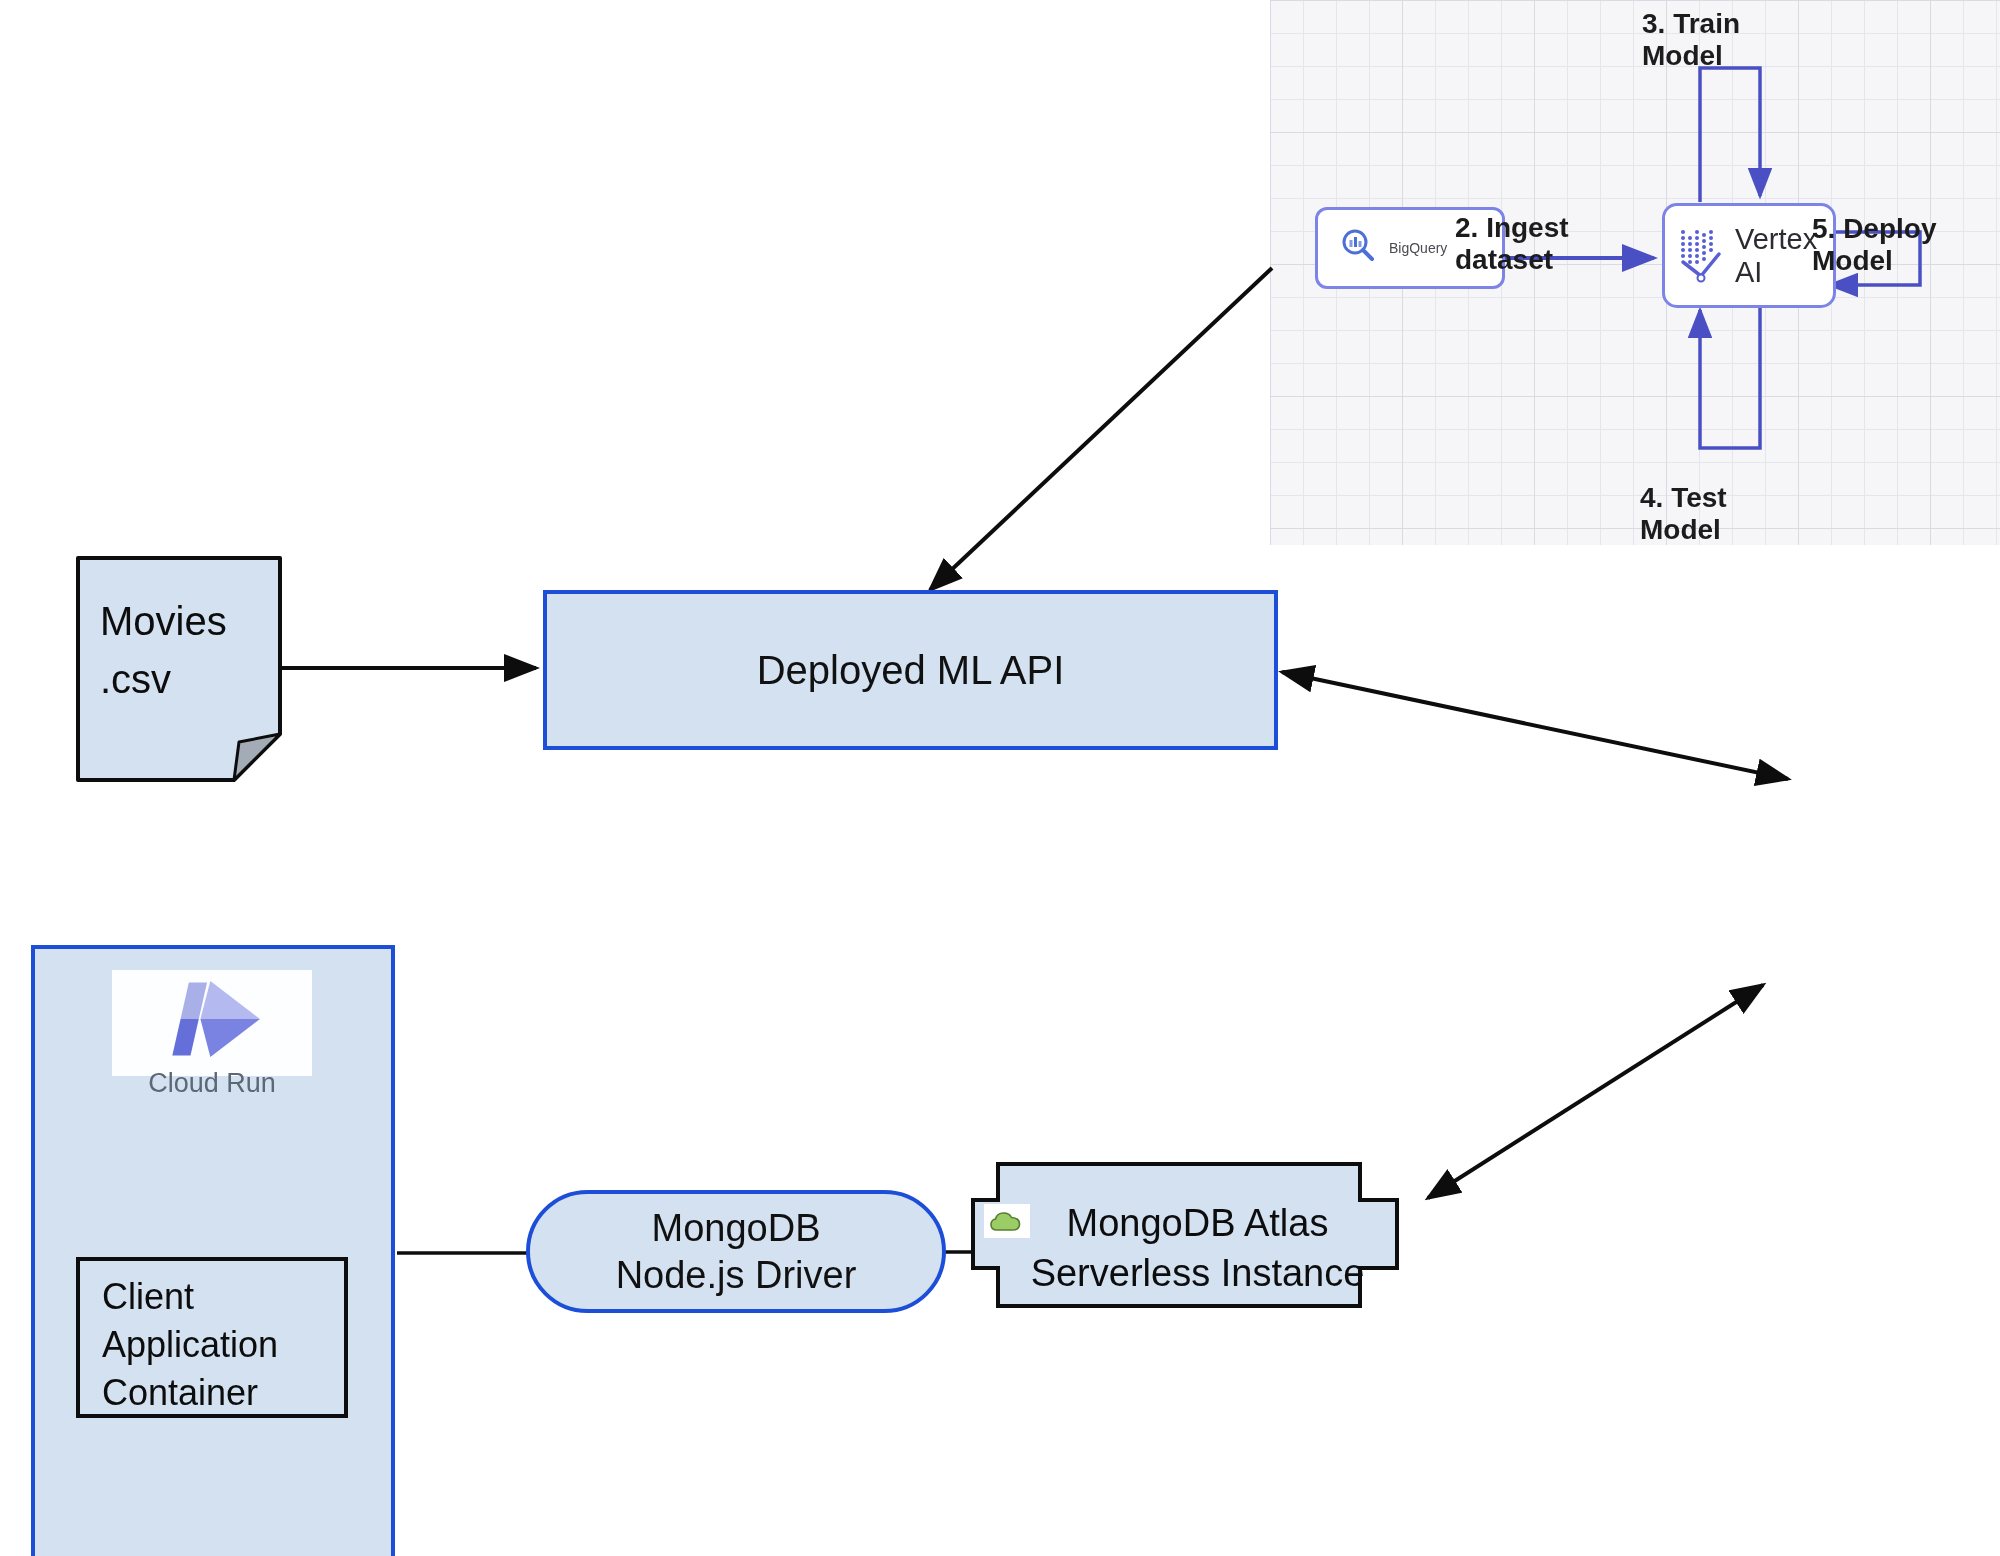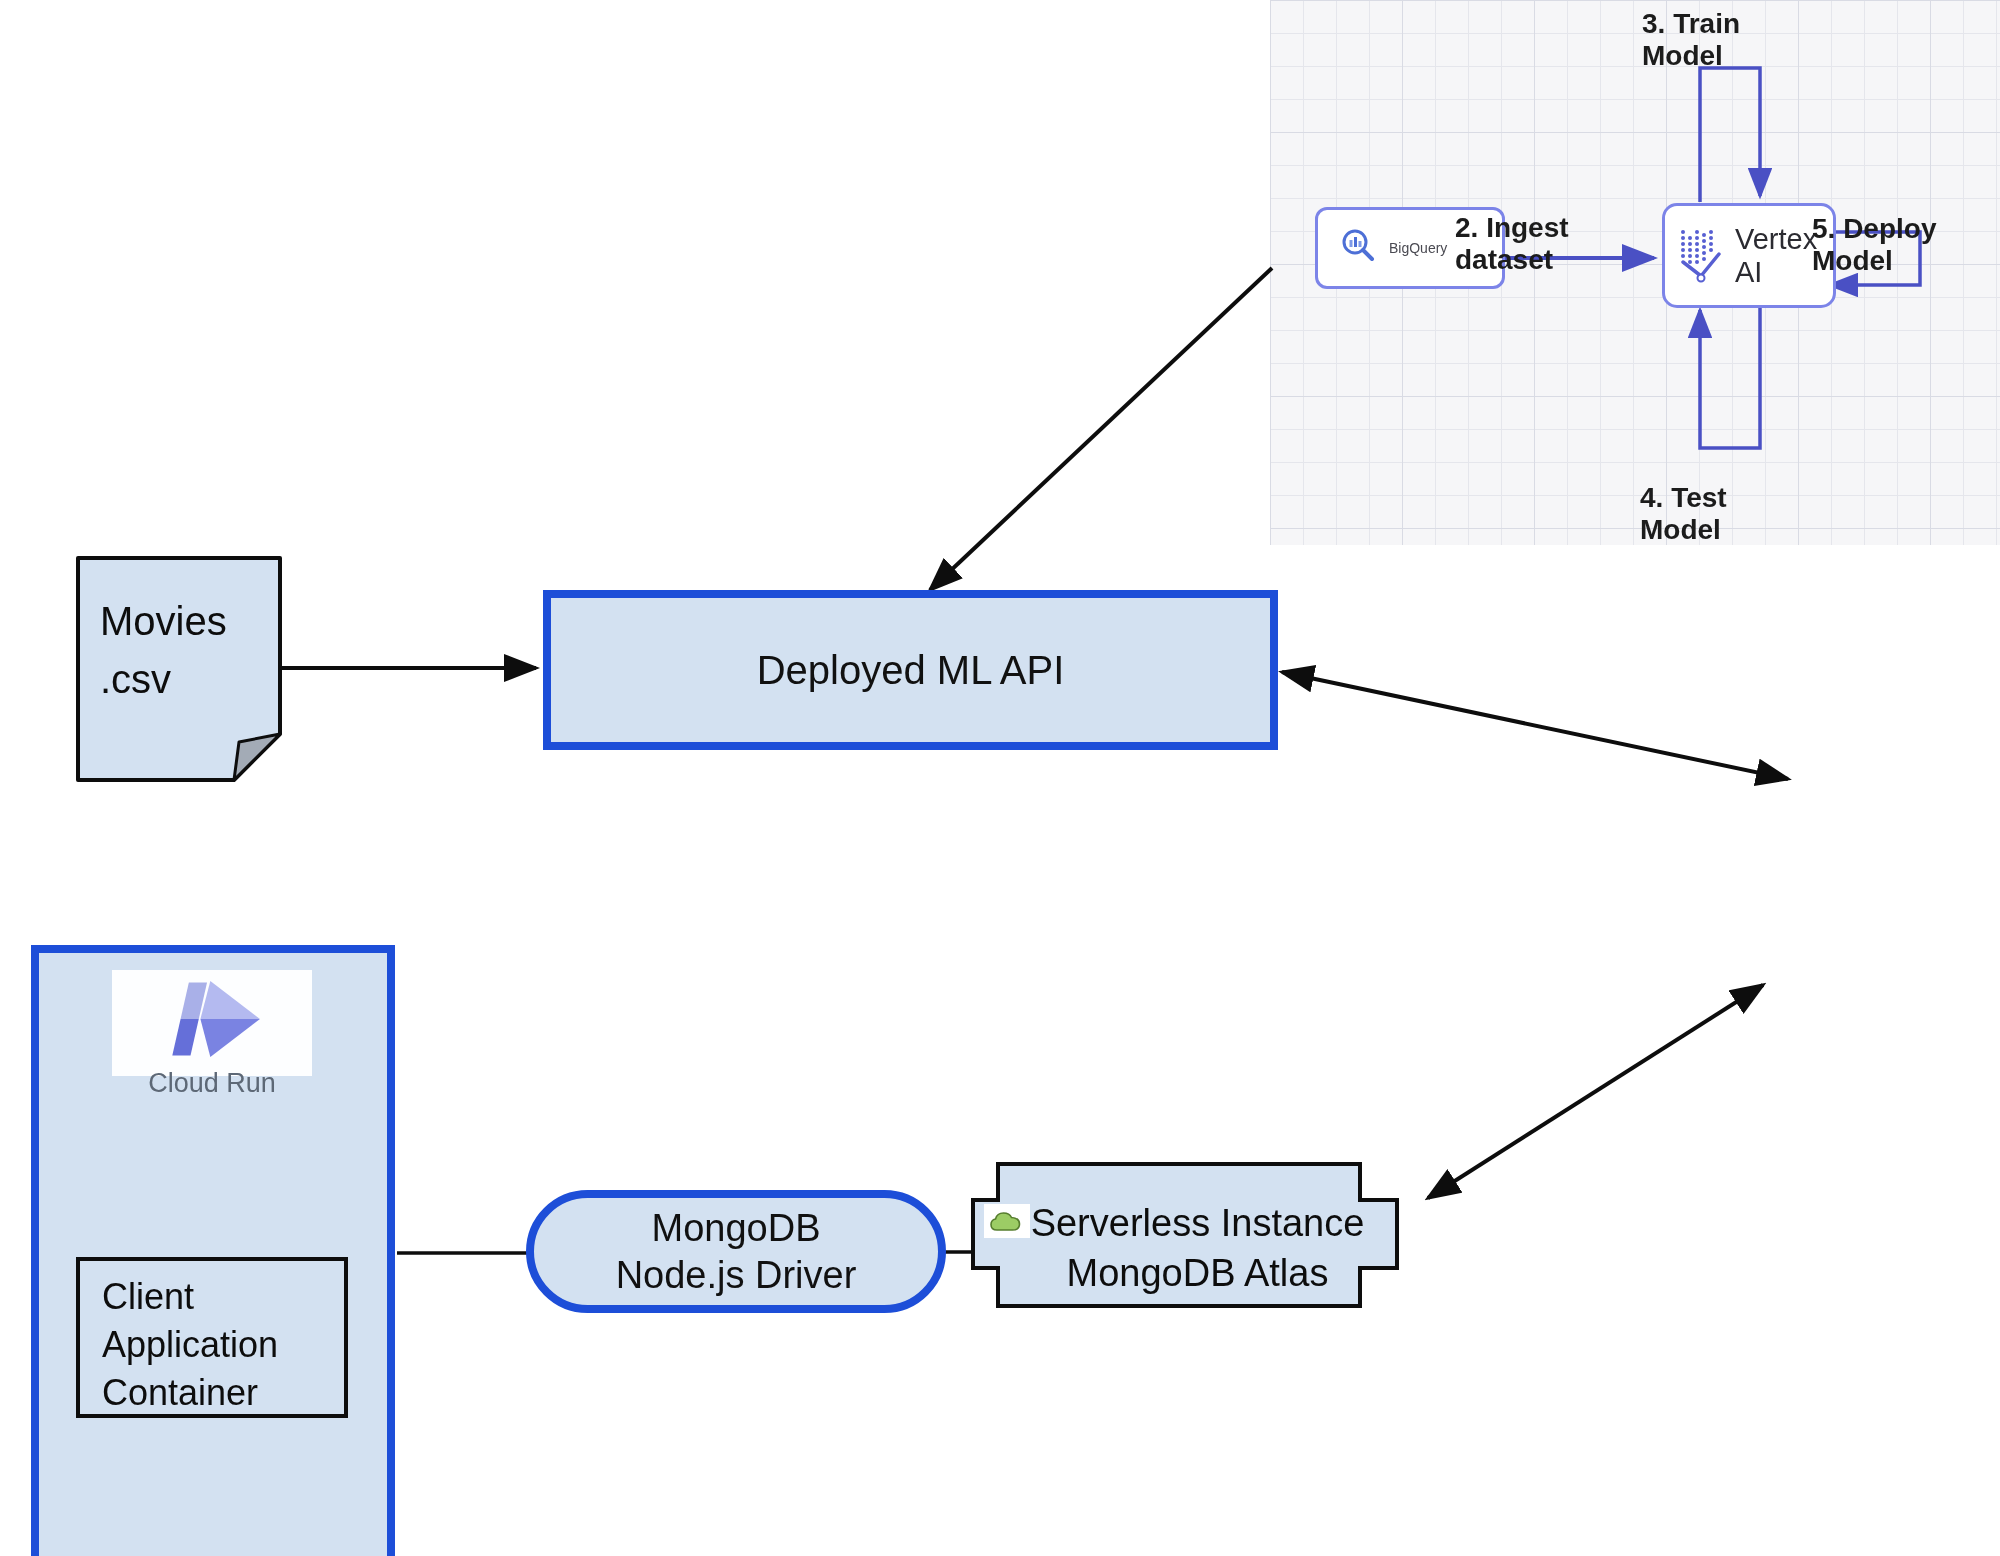--- a/index.html
+++ b/index.html
@@ -12,21 +12,21 @@
     background-color:#f6f6f8;
     background-image:
       repeating-linear-gradient(to right,  #d9dbe4 0 1px, transparent 1px 132px),
       repeating-linear-gradient(to bottom, #d9dbe4 0 1px, transparent 1px 132px),
       repeating-linear-gradient(to right,  #e5e6ec 0 1px, transparent 1px 33px),
       repeating-linear-gradient(to bottom, #e5e6ec 0 1px, transparent 1px 33px);}
   svg.overlay{position:absolute;left:0;top:0;z-index:2;}
   .node{position:absolute;z-index:3;box-sizing:border-box;}
 
   
-  .blue-box{background:#d3e1f1;border:8px solid #1d4ed8;}
+  .blue-box{background:#d3e1f1;border:4px solid #1d4ed8;}
   .txt{color:#0d0d0d;}
   .center{display:flex;align-items:center;justify-content:center;text-align:center;}
 
   
   .aml-box{background:#ffffff;border:3px solid #7c84e8;border-radius:15px;
            display:flex;align-items:center;z-index:3;position:absolute;}
   .aml-label{position:absolute;z-index:3;color:#1c1c1c;font-size:28px;text-align:left;font-weight:bold;}
 
   
   .api-box{left:543px;top:590px;width:735px;height:160px;font-size:40px;}
@@ -184,17 +184,17 @@
     <div>MongoDB</div>
     <div>Node.js Driver</div>
   </div>
 
   <div class="node atlas-chip">
     <svg width="38" height="26" viewBox="0 0 38 26">
       <path d="M9,22 q-6,0 -6,-5.5 q0,-4.5 4.5,-5.5 q1.5,-6 8,-6 q6,0 8,4.5 q8,0.5 8,6.5 q0,6 -7,6 Z" fill="#9ccc65" stroke="#567d2e" stroke-width="1.6"></path>
     </svg>
   </div>
   <div class="node atlas-text txt">
+    <div>MongoDB Atlas</div>
     <div>Serverless Instance</div>
-    <div>MongoDB Atlas</div>
   </div>
 
 </div>
 
 </body></html>

